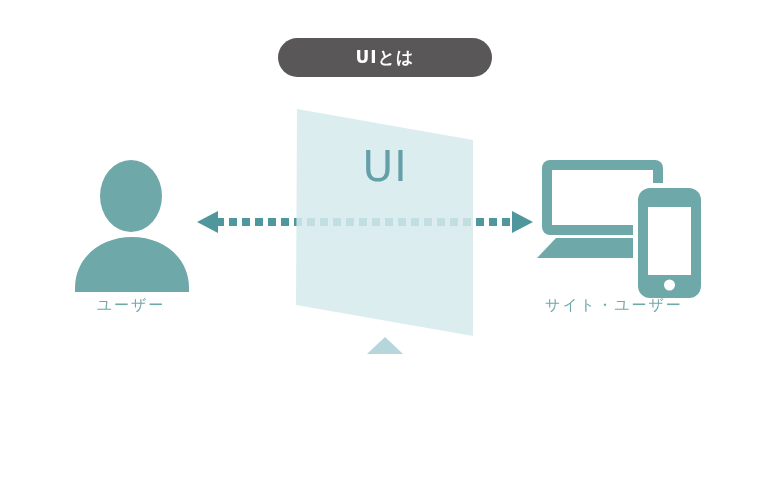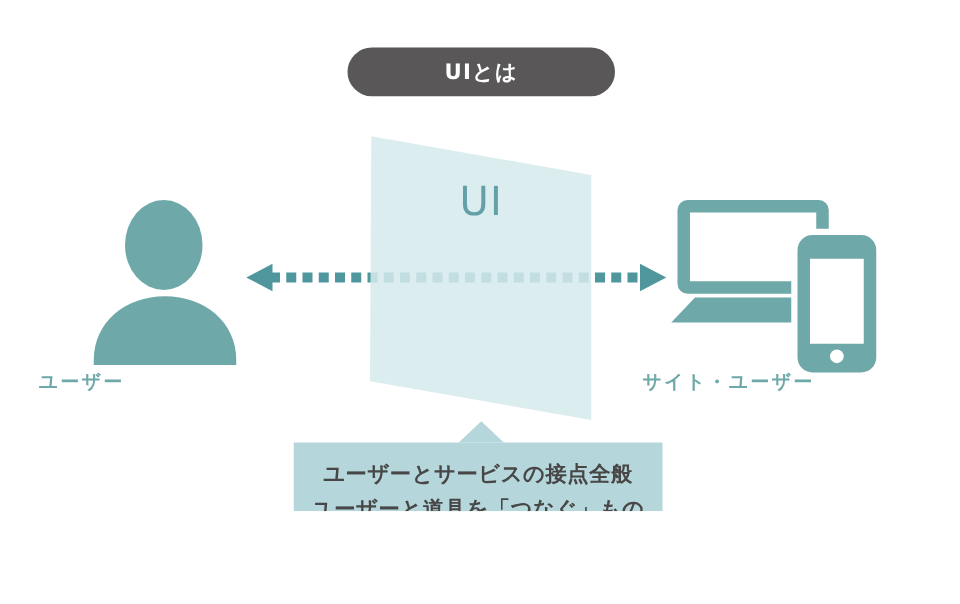--- a/index.html
+++ b/index.html
@@ -10,27 +10,27 @@
     position:absolute;left:278px;top:38px;width:214px;height:39px;
     background:#595757;border-radius:20px;
     display:flex;align-items:center;justify-content:center;
     color:#ffffff;font-size:17px;font-weight:bold;letter-spacing:1px;
   }
 
   .svg-layer{position:absolute;left:0;top:0;}
 
   .ui-label{
     position:absolute;left:297px;top:142px;width:176px;
-    text-align:center;font-size:32px;color:#63a0a8;
+    text-align:center;font-size:42px;color:#63a0a8;
     letter-spacing:1px;font-weight:500;
   }
 
   .node-label{
-    position:absolute;top:296px;width:200px;text-align:left;
-    color:#6fa8a8;font-size:15px;font-weight:bold;letter-spacing:2px;
+    position:absolute;top:296px;width:200px;text-align:center;
+    color:#6fa8a8;font-size:15px;font-weight:normal;letter-spacing:2px;
   }
   .node-label.user{left:31px;}
   .node-label.service{left:514px;}
 
   .callout-pointer{
     position:absolute;left:367px;top:337px;width:0;height:0;
     border-left:18px solid transparent;border-right:18px solid transparent;
     border-bottom:17px solid #b5d6da;
   }
   .callout-box{
@@ -78,18 +78,14 @@
       <circle cx="669.5" cy="285" r="5.5" fill="#ffffff"></circle>
     </g>
   </svg>
 
   <div class="ui-label">UI</div>
 
   <div class="node-label user">ユーザー</div>
   <div class="node-label service">サイト・ユーザー</div>
 
   <div class="callout-pointer"></div>
-  <div class="callout-box">
-    <span>ユーザーとサービスの接点全般</span>
-    <span>ユーザーと道具を「つなぐ」もの</span>
-  </div>
 
 </div>
 
 </body></html>

